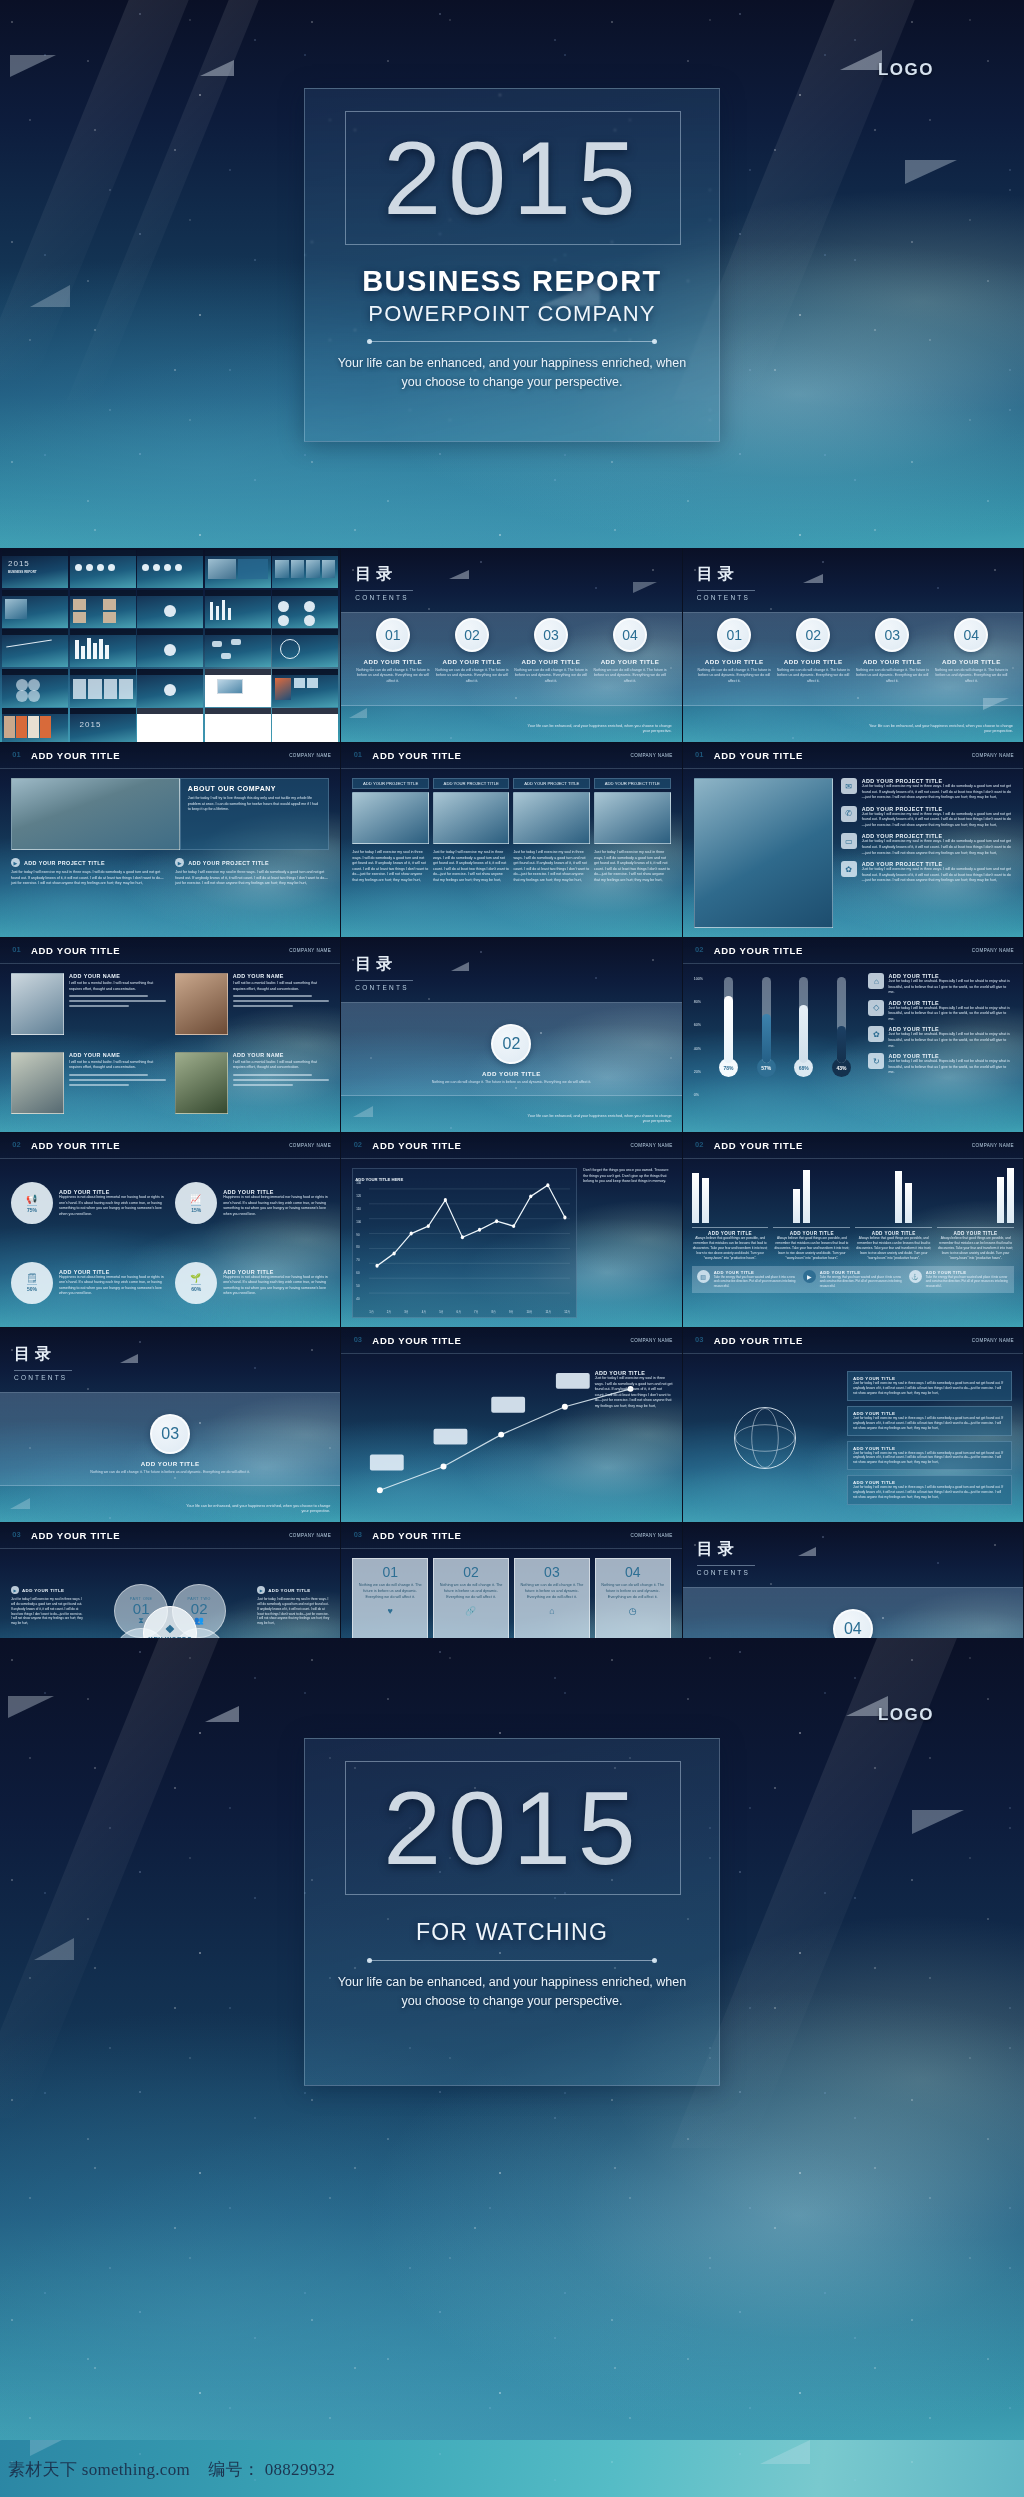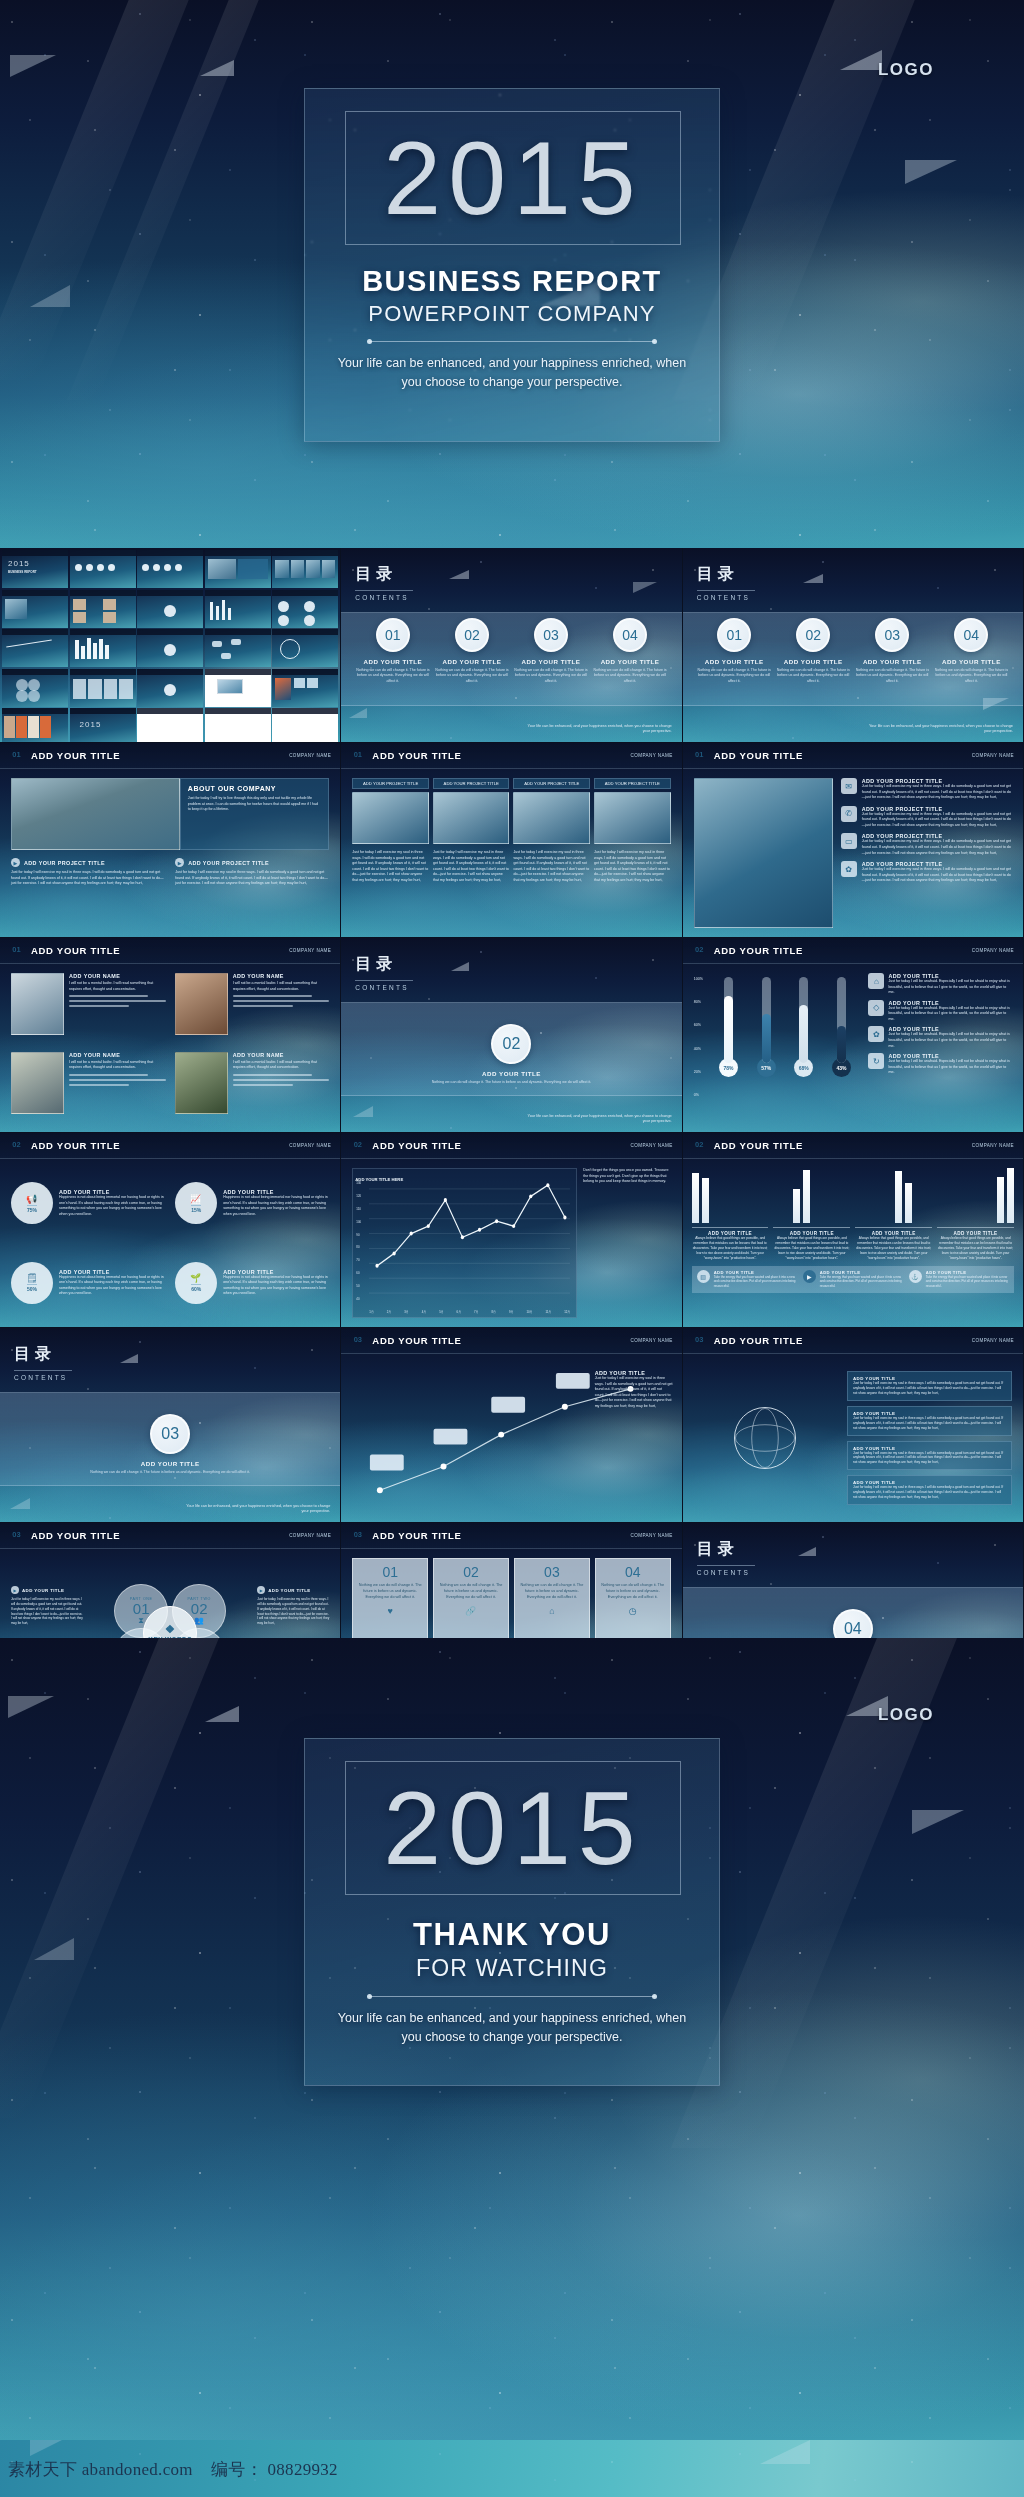--- a/index.html
+++ b/index.html
@@ -1240,33 +1240,32 @@
     <div class="shard a" style="left:846px; top:58px; border-left-width:42px; border-bottom-width:20px;"></div>
     <div class="shard b" style="left:912px; top:172px; border-right-width:52px; border-top-width:24px;"></div>
 
     <div class="logo">LOGO</div>
 
     <div class="outro-card">
       <div class="year-box">
         <span class="year">2015</span>
       </div>
       <div class="outro-main">
-        <div class="l1">THANK YOU</div>
         <div class="l2">FOR WATCHING</div>
         <div class="rule"></div>
         <div class="tagline">Your life can be enhanced, and your happiness enriched, when you choose to change your perspective.</div>
       </div>
     </div>
   </section>
 
   <footer class="footer">
     <div class="stars" style="opacity:.5"></div>
     <div class="shard b" style="left:30px;top:-4px;border-right-width:40px;border-top-width:20px;opacity:.35"></div>
     <div class="shard a" style="left:760px;top:0;border-left-width:50px;border-bottom-width:24px;opacity:.3"></div>
     <div class="wm">
-      <span>素材天下 abandoned.com</span>
+      <span>素材天下 something.com</span>
       <span>&nbsp;&nbsp;</span>
       <span>编号：</span>
       <span class="mono">08829932</span>
     </div>
   </footer>
 
 </div>
 
 </body></html>

